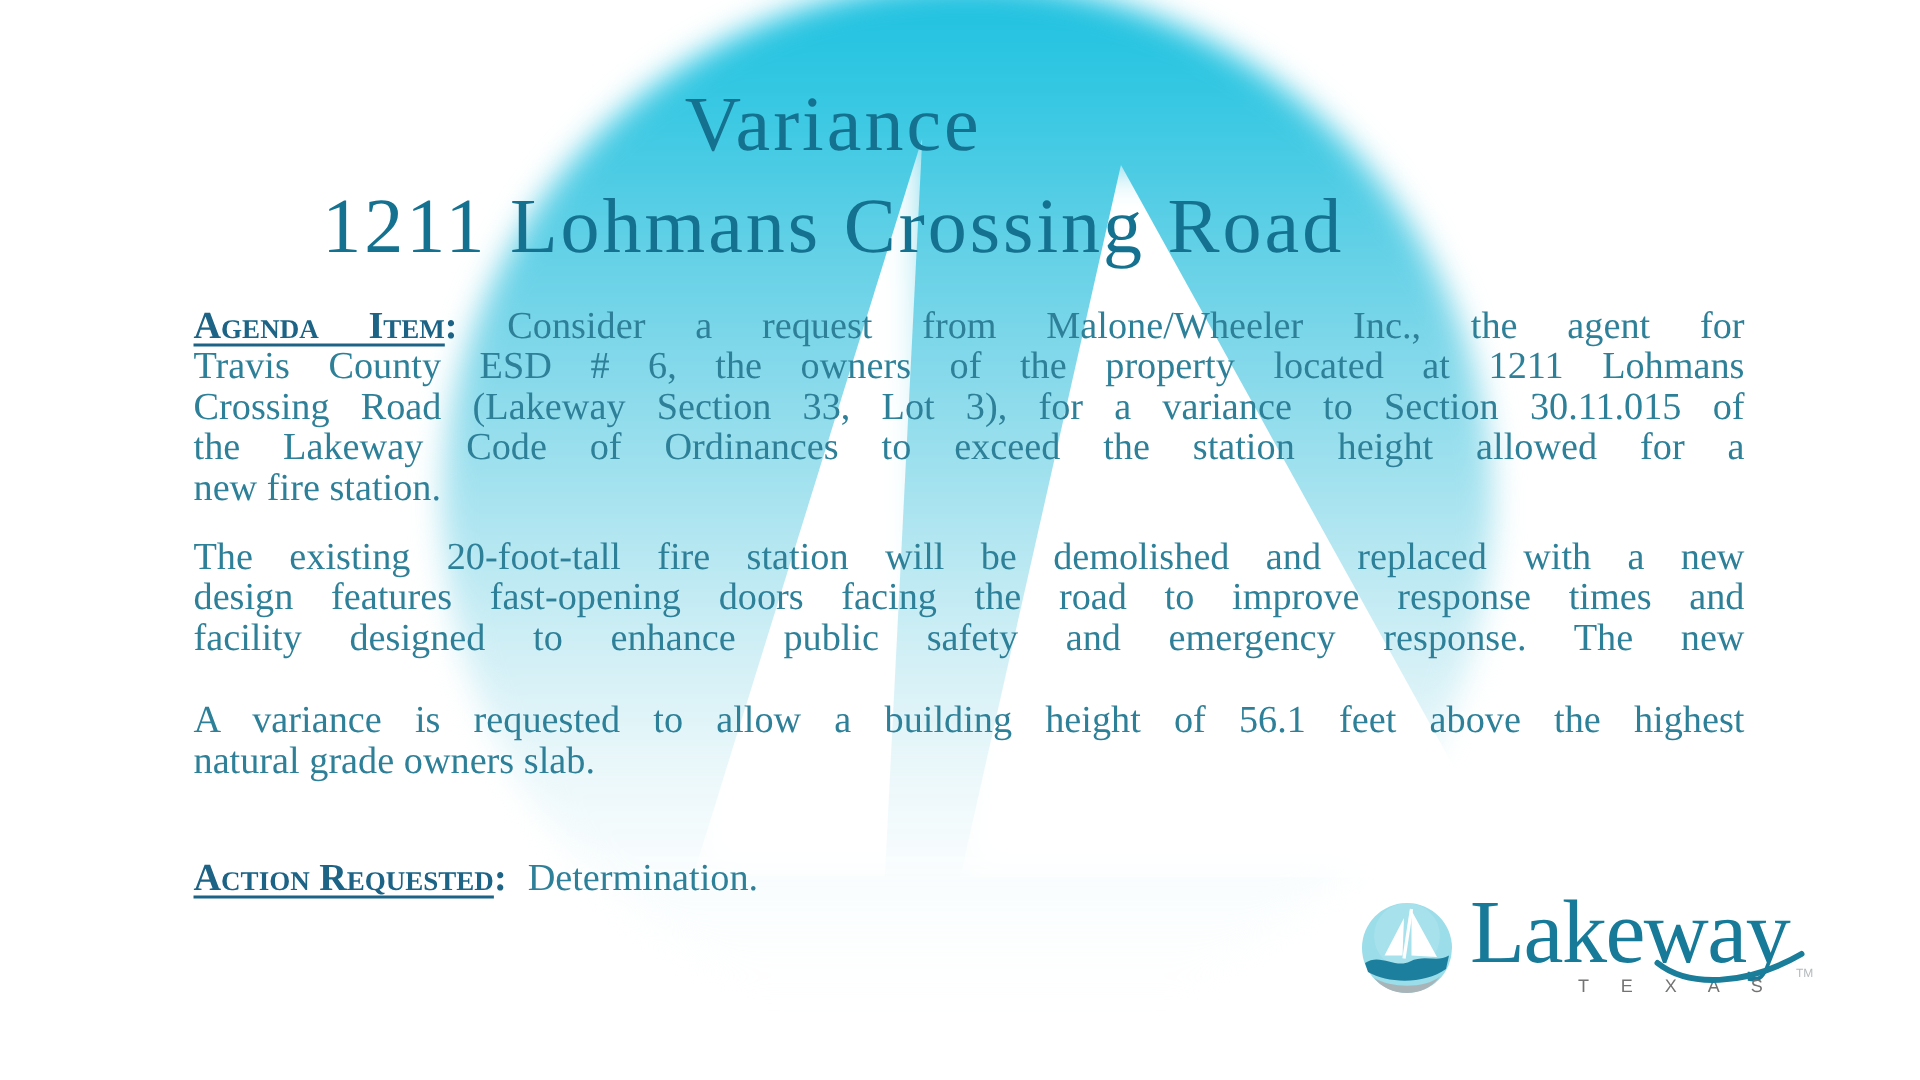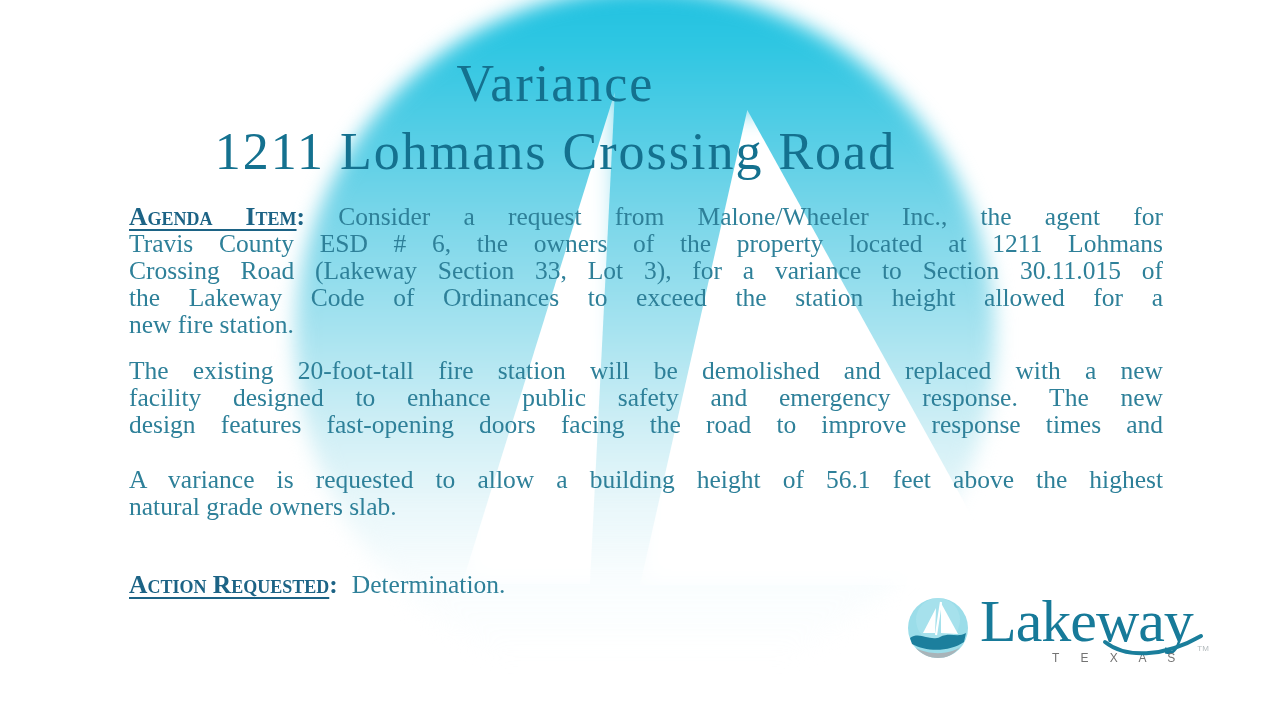--- a/index.html
+++ b/index.html
@@ -40,21 +40,21 @@
   .para2{margin-top:19px;}
   .para3{margin-top:28px;}
   .action-row{margin-top:50px;line-height:30px;text-align:left;}
   .lead-label{
     font-variant:small-caps;font-weight:700;color:#1c6385;
     text-decoration:underline;text-decoration-thickness:2px;text-underline-offset:4px;
   }
   .lead-colon{font-weight:700;color:#1c6385;}
   .action-text{margin-left:14px;}
   
-  .logo{position:absolute;left:906px;top:592px;display:flex;align-items:flex-start;z-index:2;}
+  .logo{position:absolute;left:906px;top:592px;display:flex;align-items:center;z-index:2;}
   .logo-icon{width:64px;height:64px;margin-top:4px;}
   .logo-text{position:relative;margin-left:10px;}
   .wordmark{
     color:#177a99;font-size:60px;line-height:58px;letter-spacing:-1px;font-weight:400;
   }
   .texas-row{position:relative;height:20px;margin-top:-2px;padding-left:72px;}
   .texas{
     color:#737373;font-size:12px;letter-spacing:9px;
     font-family:"Liberation Sans",sans-serif;
     margin-top:14px;
@@ -84,22 +84,22 @@
     <div class="para para1">
       <div class="jline"><span class="lead-label">Agenda Item</span><span class="lead-colon">:</span> <span>Consider a request from Malone/Wheeler Inc., the agent for</span></div>
       <div class="jline">Travis County ESD # 6, the owners of the property located at 1211 Lohmans</div>
       <div class="jline">Crossing Road (Lakeway Section 33, Lot 3), for a variance to Section 30.11.015 of</div>
       <div class="jline">the Lakeway Code of Ordinances to exceed the station height allowed for a</div>
       <div class="jlast">new fire station.</div>
     </div>
 
     <div class="para para2">
       <div class="jline">The existing 20-foot-tall fire station will be demolished and replaced with a new</div>
+      <div class="jline">design features fast-opening doors facing the road to improve response times and</div>
       <div class="jline">facility designed to enhance public safety and emergency response. The new</div>
-      <div class="jline">design features fast-opening doors facing the road to improve response times and</div>
     </div>
 
     <div class="para para3">
       <div class="jline">A variance is requested to allow a building height of 56.1 feet above the highest</div>
       <div class="jlast">natural grade owners slab.</div>
     </div>
 
     <div class="action-row"><span class="lead-label">Action Requested</span><span class="lead-colon">:</span><span class="action-text">Determination.</span></div>
 
   </div>

